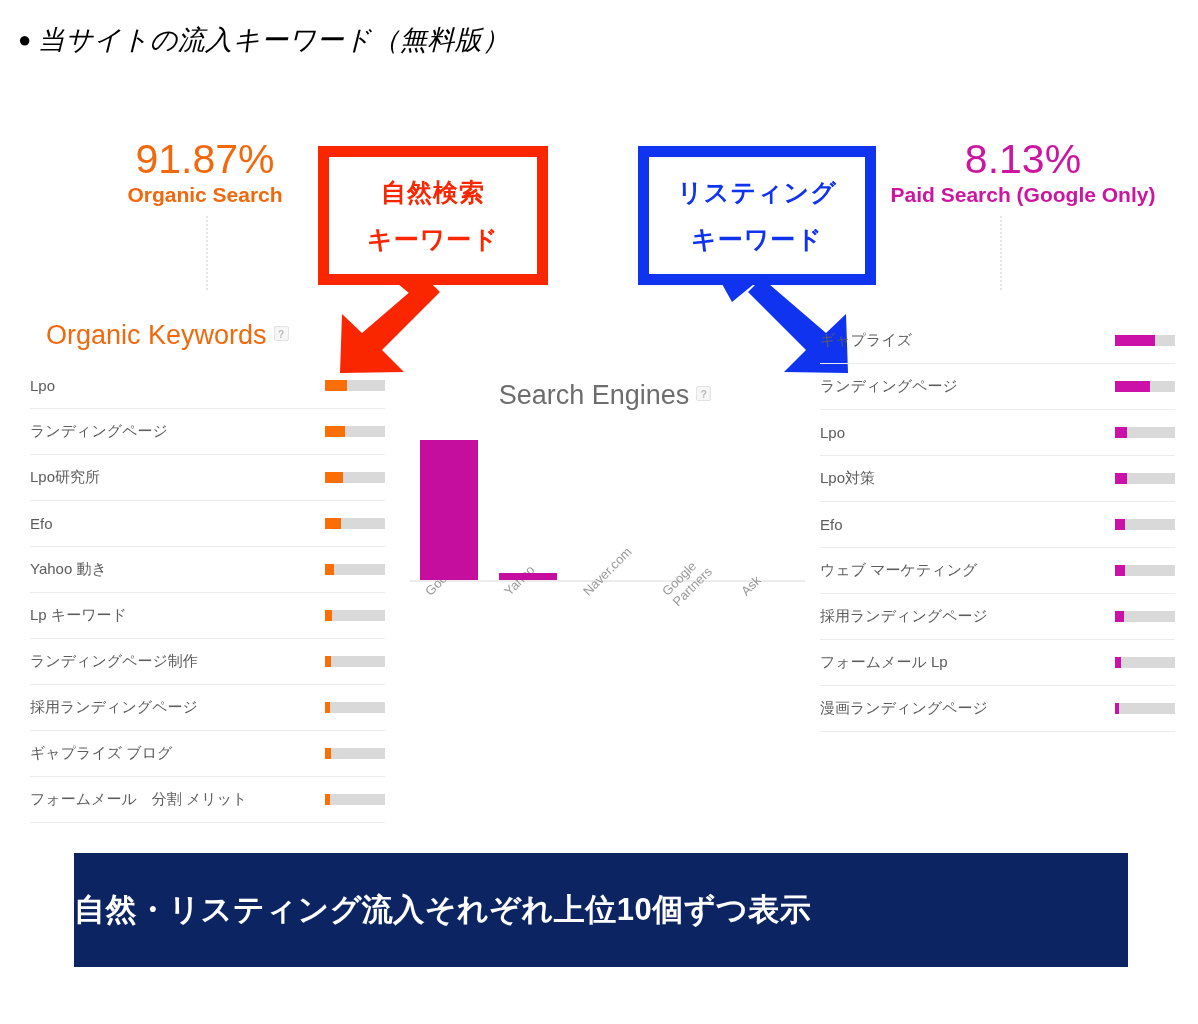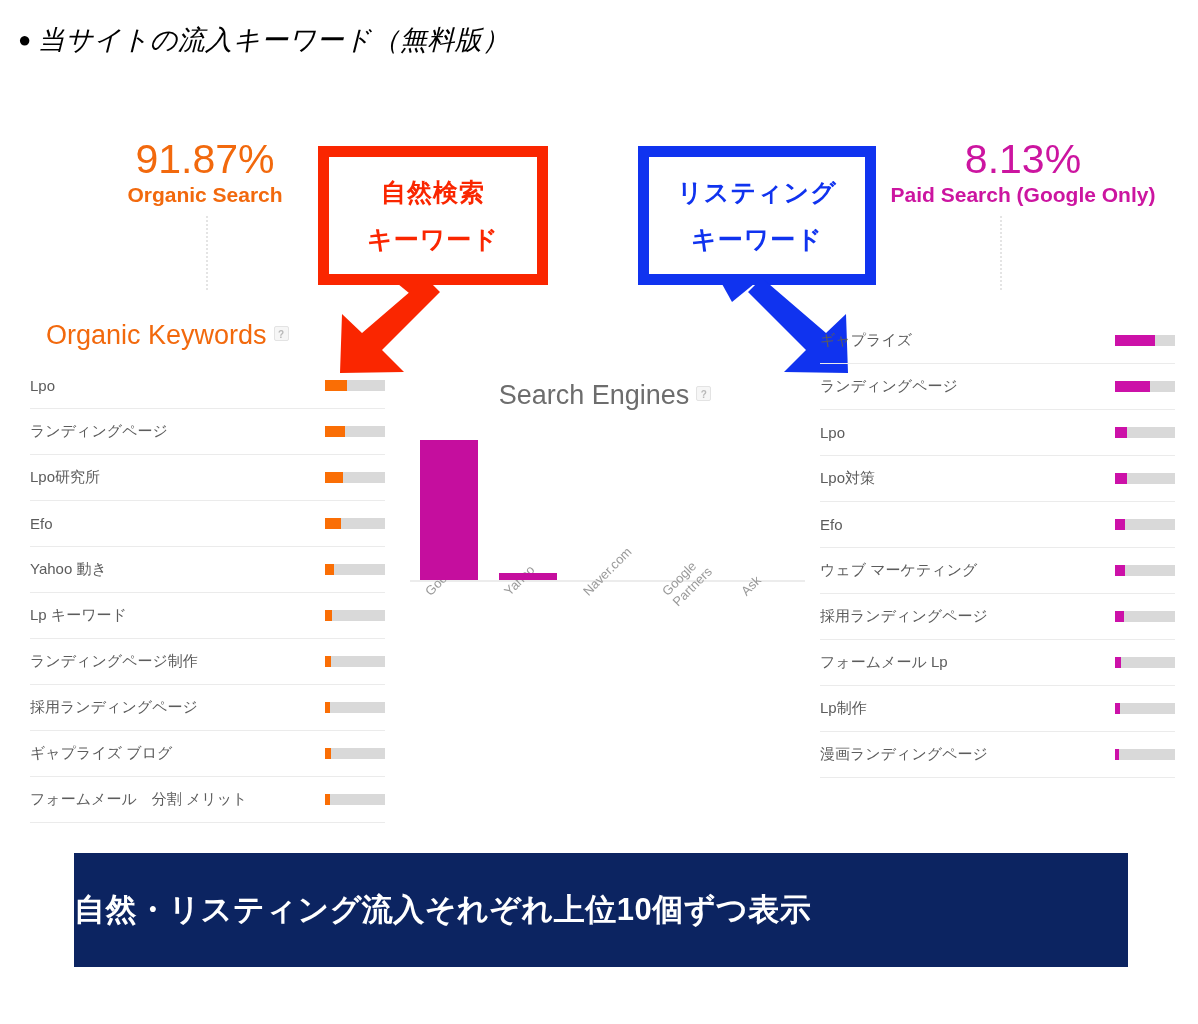--- a/index.html
+++ b/index.html
@@ -388,26 +388,20 @@
           <div class="kw-bar-fill fill-magenta" style="width: 15%;"></div>
         </div>
       </div>
       <div class="kw-row">
         <div class="kw-name">フォームメール Lp</div>
         <div class="kw-bar-track">
           <div class="kw-bar-fill fill-magenta" style="width: 10%;"></div>
         </div>
       </div>
       <div class="kw-row">
-        <div class="kw-name">Lp制作</div>
-        <div class="kw-bar-track">
-          <div class="kw-bar-fill fill-magenta" style="width: 8%;"></div>
-        </div>
-      </div>
-      <div class="kw-row">
         <div class="kw-name">漫画ランディングページ</div>
         <div class="kw-bar-track">
           <div class="kw-bar-fill fill-magenta" style="width: 7%;"></div>
         </div>
       </div>
     </div>
 </div>
 
 <div id="se-chart">
   <div id="se-title">

